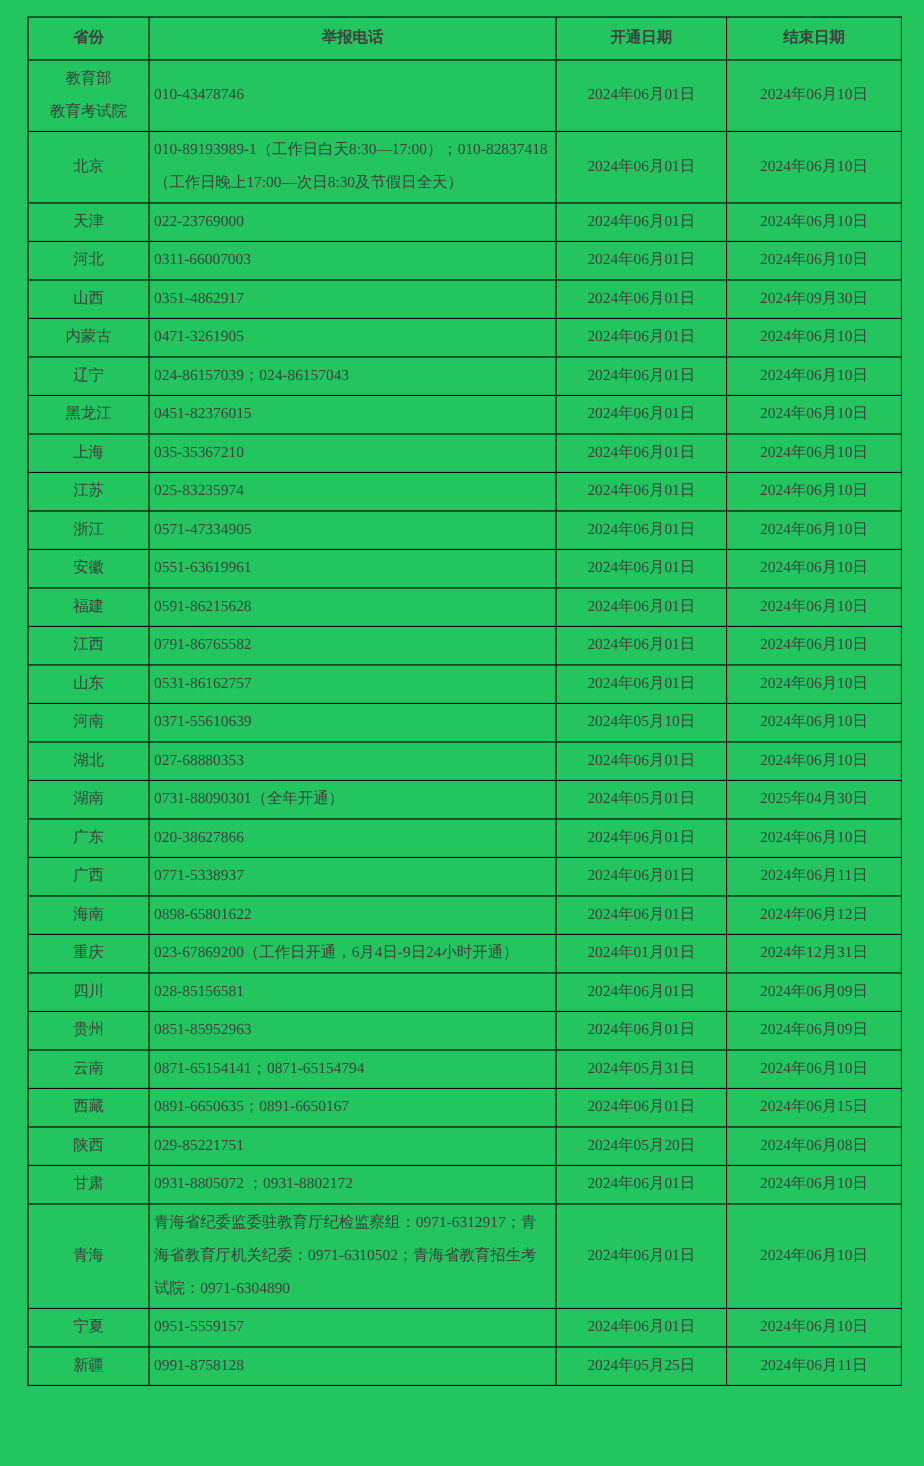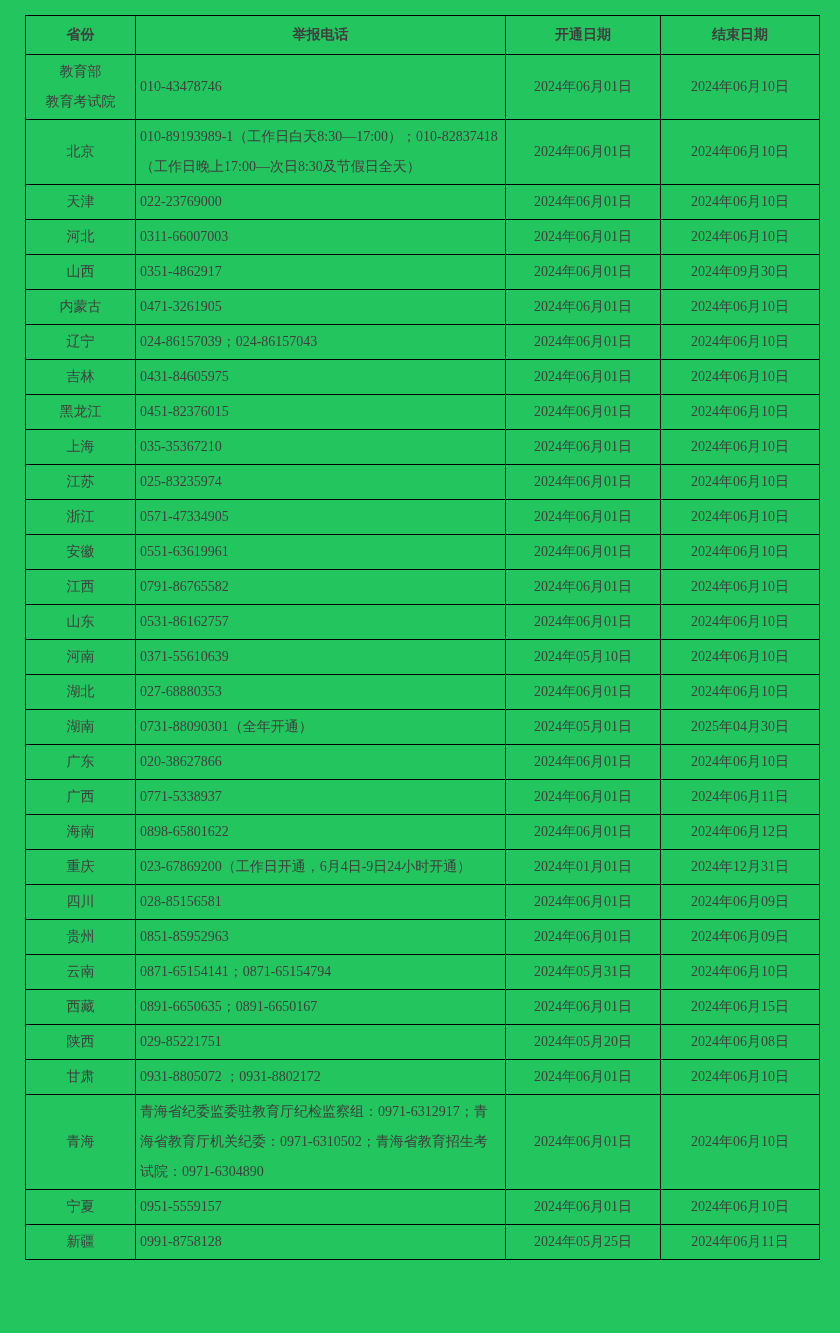--- a/index.html
+++ b/index.html
@@ -110,26 +110,20 @@
           <td class="col-open">2024年06月01日</td>
           <td class="col-end">2024年06月10日</td>
         </tr>
         <tr>
           <td class="col-province">辽宁</td>
           <td class="col-phone">024-86157039；024-86157043</td>
           <td class="col-open">2024年06月01日</td>
           <td class="col-end">2024年06月10日</td>
         </tr>
         <tr>
-          <td class="col-province">吉林</td>
-          <td class="col-phone">0431-84605975</td>
-          <td class="col-open">2024年06月01日</td>
-          <td class="col-end">2024年06月10日</td>
-        </tr>
-        <tr>
           <td class="col-province">黑龙江</td>
           <td class="col-phone">0451-82376015</td>
           <td class="col-open">2024年06月01日</td>
           <td class="col-end">2024年06月10日</td>
         </tr>
         <tr>
           <td class="col-province">上海</td>
           <td class="col-phone">035-35367210</td>
           <td class="col-open">2024年06月01日</td>
           <td class="col-end">2024年06月10日</td>
@@ -142,20 +136,26 @@
         </tr>
         <tr>
           <td class="col-province">浙江</td>
           <td class="col-phone">0571-47334905</td>
           <td class="col-open">2024年06月01日</td>
           <td class="col-end">2024年06月10日</td>
         </tr>
         <tr>
           <td class="col-province">安徽</td>
           <td class="col-phone">0551-63619961</td>
+          <td class="col-open">2024年06月01日</td>
+          <td class="col-end">2024年06月10日</td>
+        </tr>
+        <tr>
+          <td class="col-province">福建</td>
+          <td class="col-phone">0591-86215628</td>
           <td class="col-open">2024年06月01日</td>
           <td class="col-end">2024年06月10日</td>
         </tr>
         <tr>
           <td class="col-province">江西</td>
           <td class="col-phone">0791-86765582</td>
           <td class="col-open">2024年06月01日</td>
           <td class="col-end">2024年06月10日</td>
         </tr>
         <tr>

